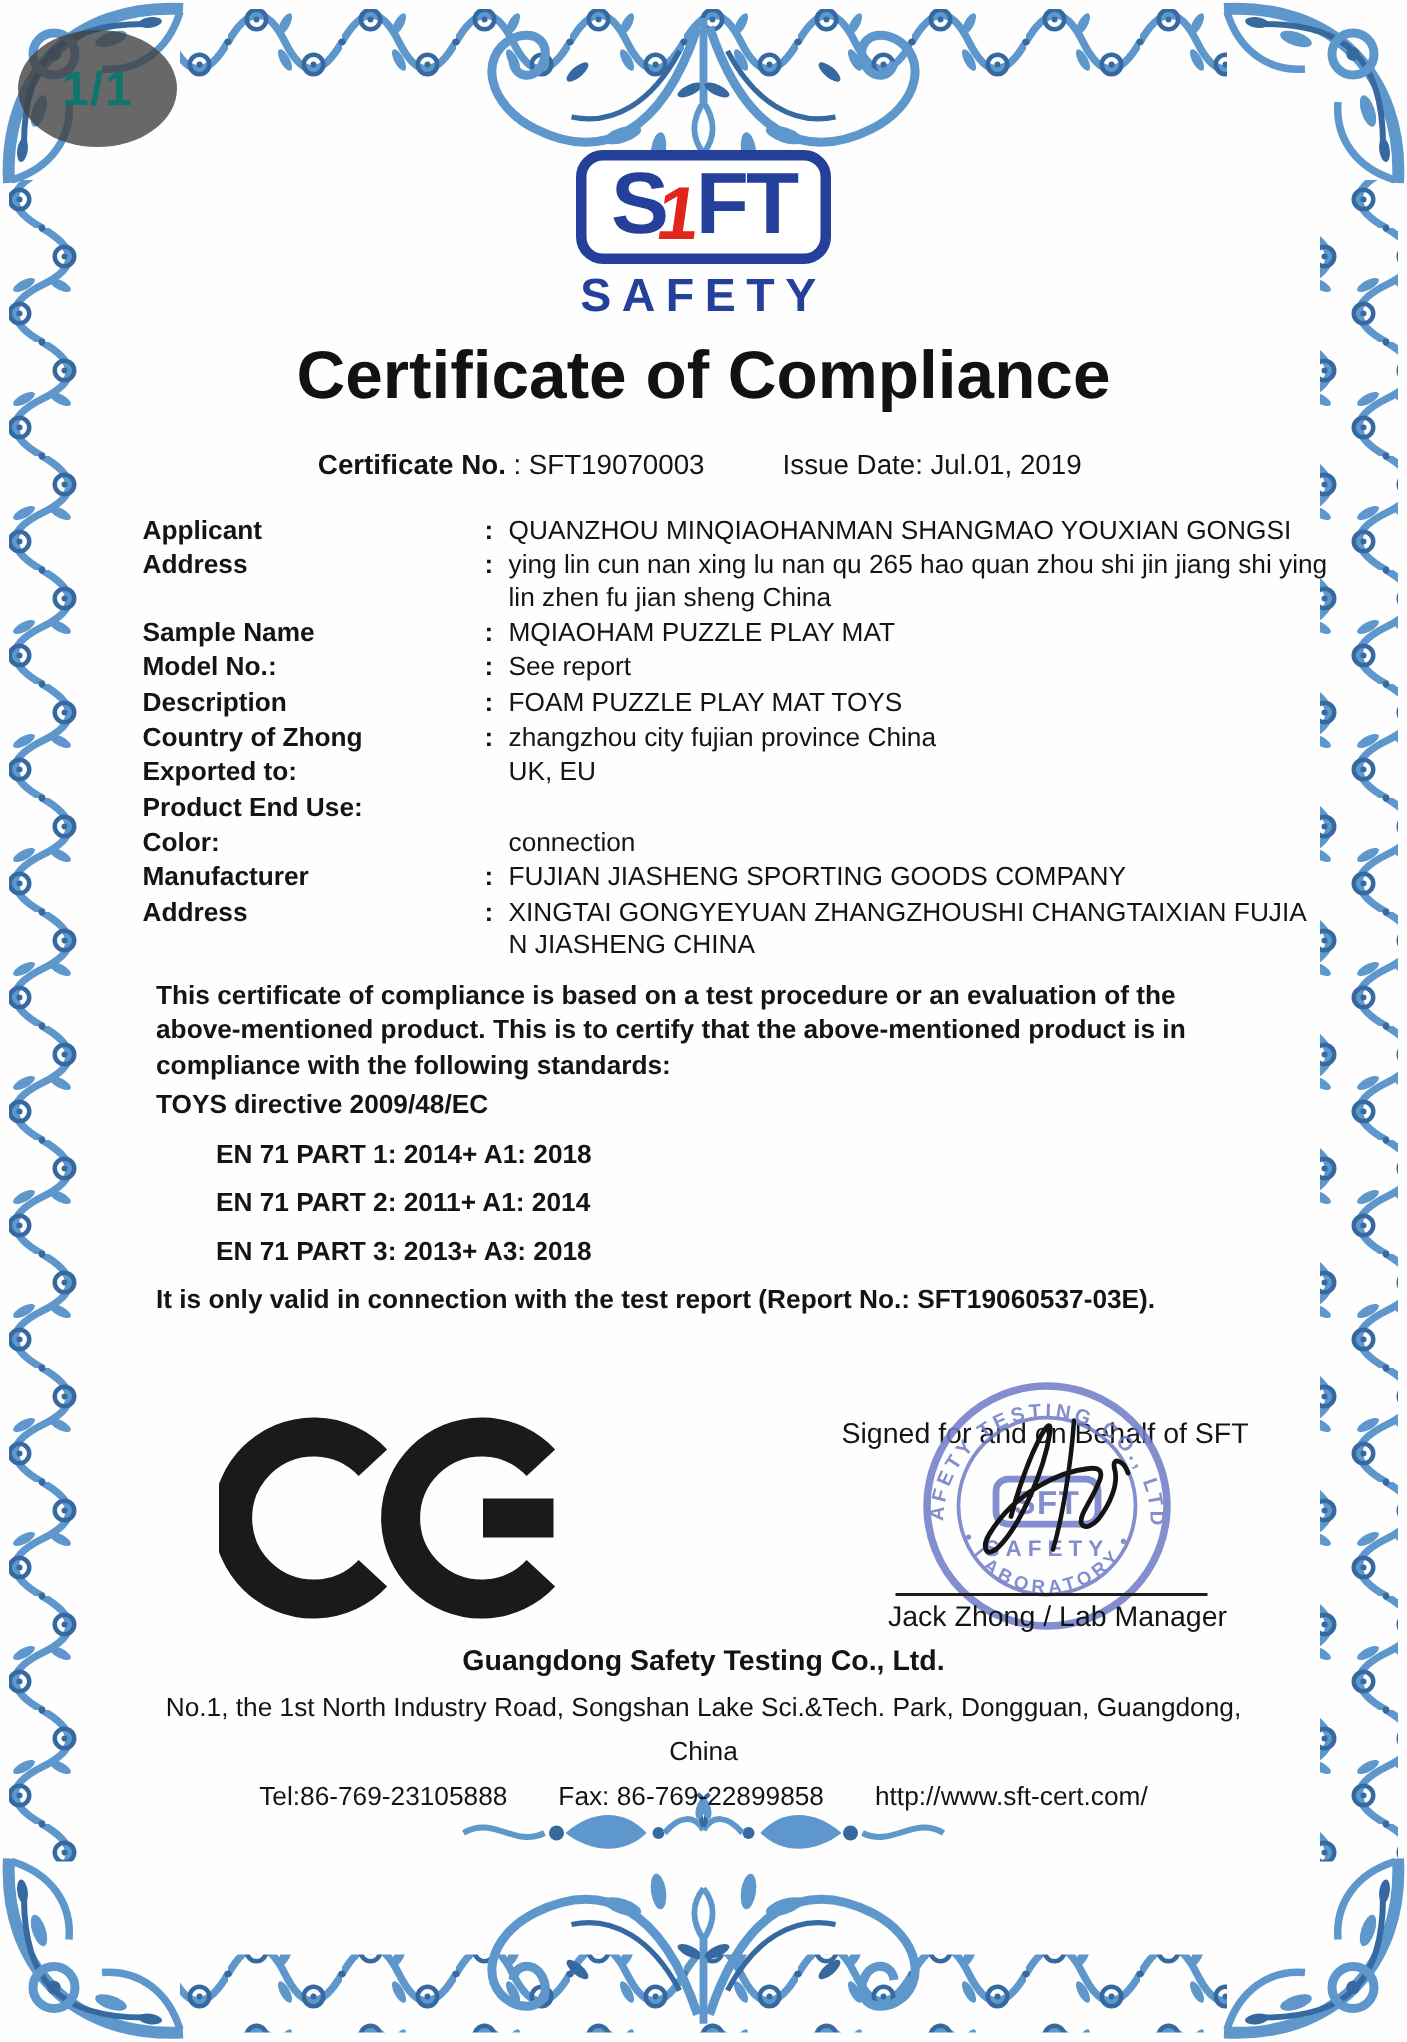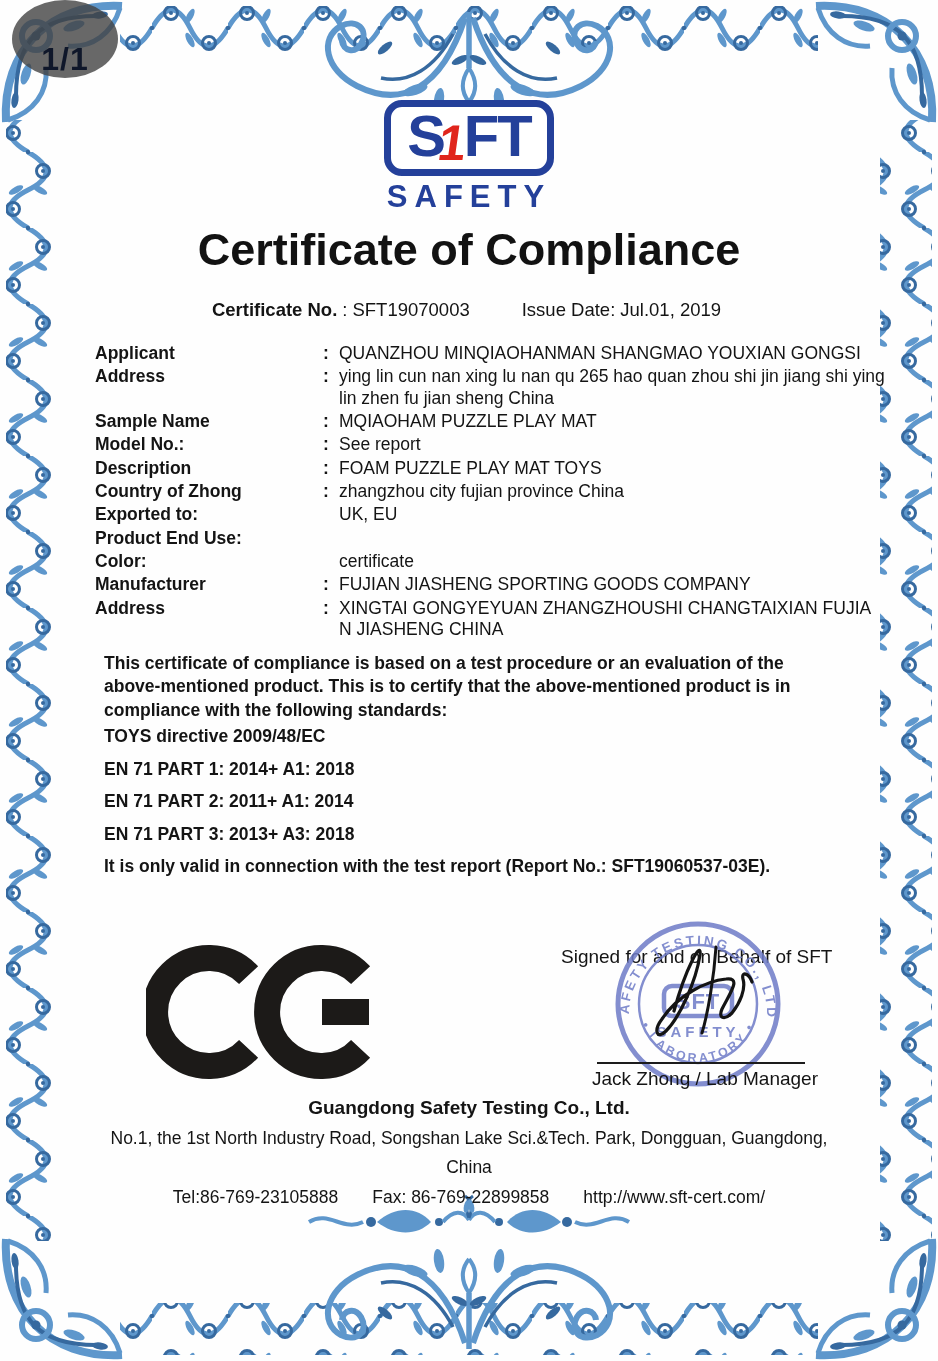--- a/index.html
+++ b/index.html
@@ -6,24 +6,24 @@
   html,body { margin:0; padding:0; background:#ffffff; }
   .page {
     position:relative; width:938px; height:1361px; margin:0 auto;
     background:#fefefe; overflow:hidden;
     font-family:"Liberation Sans", sans-serif; color:#141414;
   }
   .border-svg { position:absolute; inset:0; }
 
   
   .page-indicator {
-    position:absolute; left:12px; top:0; width:106px; height:78px;
+    position:absolute; left:12px; top:20px; width:106px; height:78px;
     background:rgba(66,66,66,0.80); border-radius:50%;
-    display:flex; align-items:flex-end; justify-content:center;
-    color:#0f172a; font-size:32px; font-weight:bold; letter-spacing:1px;
+    display:flex; align-items:center; justify-content:center;
+    color:#0f766e; font-size:32px; font-weight:bold; letter-spacing:1px;
   }
 
   
   .logo-block { position:absolute; top:100px; left:0; right:0; text-align:center; }
   .logo-box {
     display:inline-block; border:7px solid #24409a; border-radius:18px;
     padding:0 16px 4px 16px; line-height:1; background:#fff;
   }
   .logo-box .lt { font-size:58px; font-weight:bold; color:#24409a; letter-spacing:-2px; }
   .logo-box .red1 {
@@ -54,21 +54,21 @@
   .frow .col { font-weight:bold; font-size:17.5px; line-height:1.22; }
   .frow .val { font-size:17.5px; line-height:1.22; white-space:pre-line; }
 
   
   .statement {
     position:absolute; top:652px; left:104px; right:100px;
     font-weight:bold; font-size:17.5px; line-height:1.34;
   }
   .statement .body { white-space:pre-line; }
   .statement .directive { margin-top:3px; }
-  .statement .std { margin-top:9px; }
+  .statement .std { margin-top:9px;margin-left:40px; }
   .statement .validity { margin-top:9px; }
 
   
   .ce-wrap { position:absolute; left:146px; top:942px; }
   .sig-caption { position:absolute; left:561px; top:946px; font-size:19px; }
   .stamp-wrap { position:absolute; left:612px; top:918px; }
   .scrawl-wrap { position:absolute; left:630px; top:925px; }
   .sig-line { position:absolute; left:597px; top:1062px; width:208px; border-top:2px solid #1c1c1c; }
   .sig-name { position:absolute; left:560px; top:1068px; width:290px; text-align:center; font-size:19px; }
 
@@ -228,21 +228,21 @@
       <span class="col"></span>
       <span class="val">UK, EU</span>
     </div>
     <div class="frow">
       <span class="lab">Product End Use:</span>
       <span class="col"></span>
     </div>
     <div class="frow">
       <span class="lab">Color:</span>
       <span class="col"></span>
-      <span class="val">certificate</span>
+      <span class="val">connection</span>
     </div>
     <div class="frow">
       <span class="lab">Manufacturer</span>
       <span class="col">:</span>
       <span class="val">FUJIAN JIASHENG SPORTING GOODS COMPANY</span>
     </div>
     <div class="frow">
       <span class="lab">Address</span>
       <span class="col">:</span>
       <span class="val">XINGTAI GONGYEYUAN ZHANGZHOUSHI CHANGTAIXIAN FUJIA

